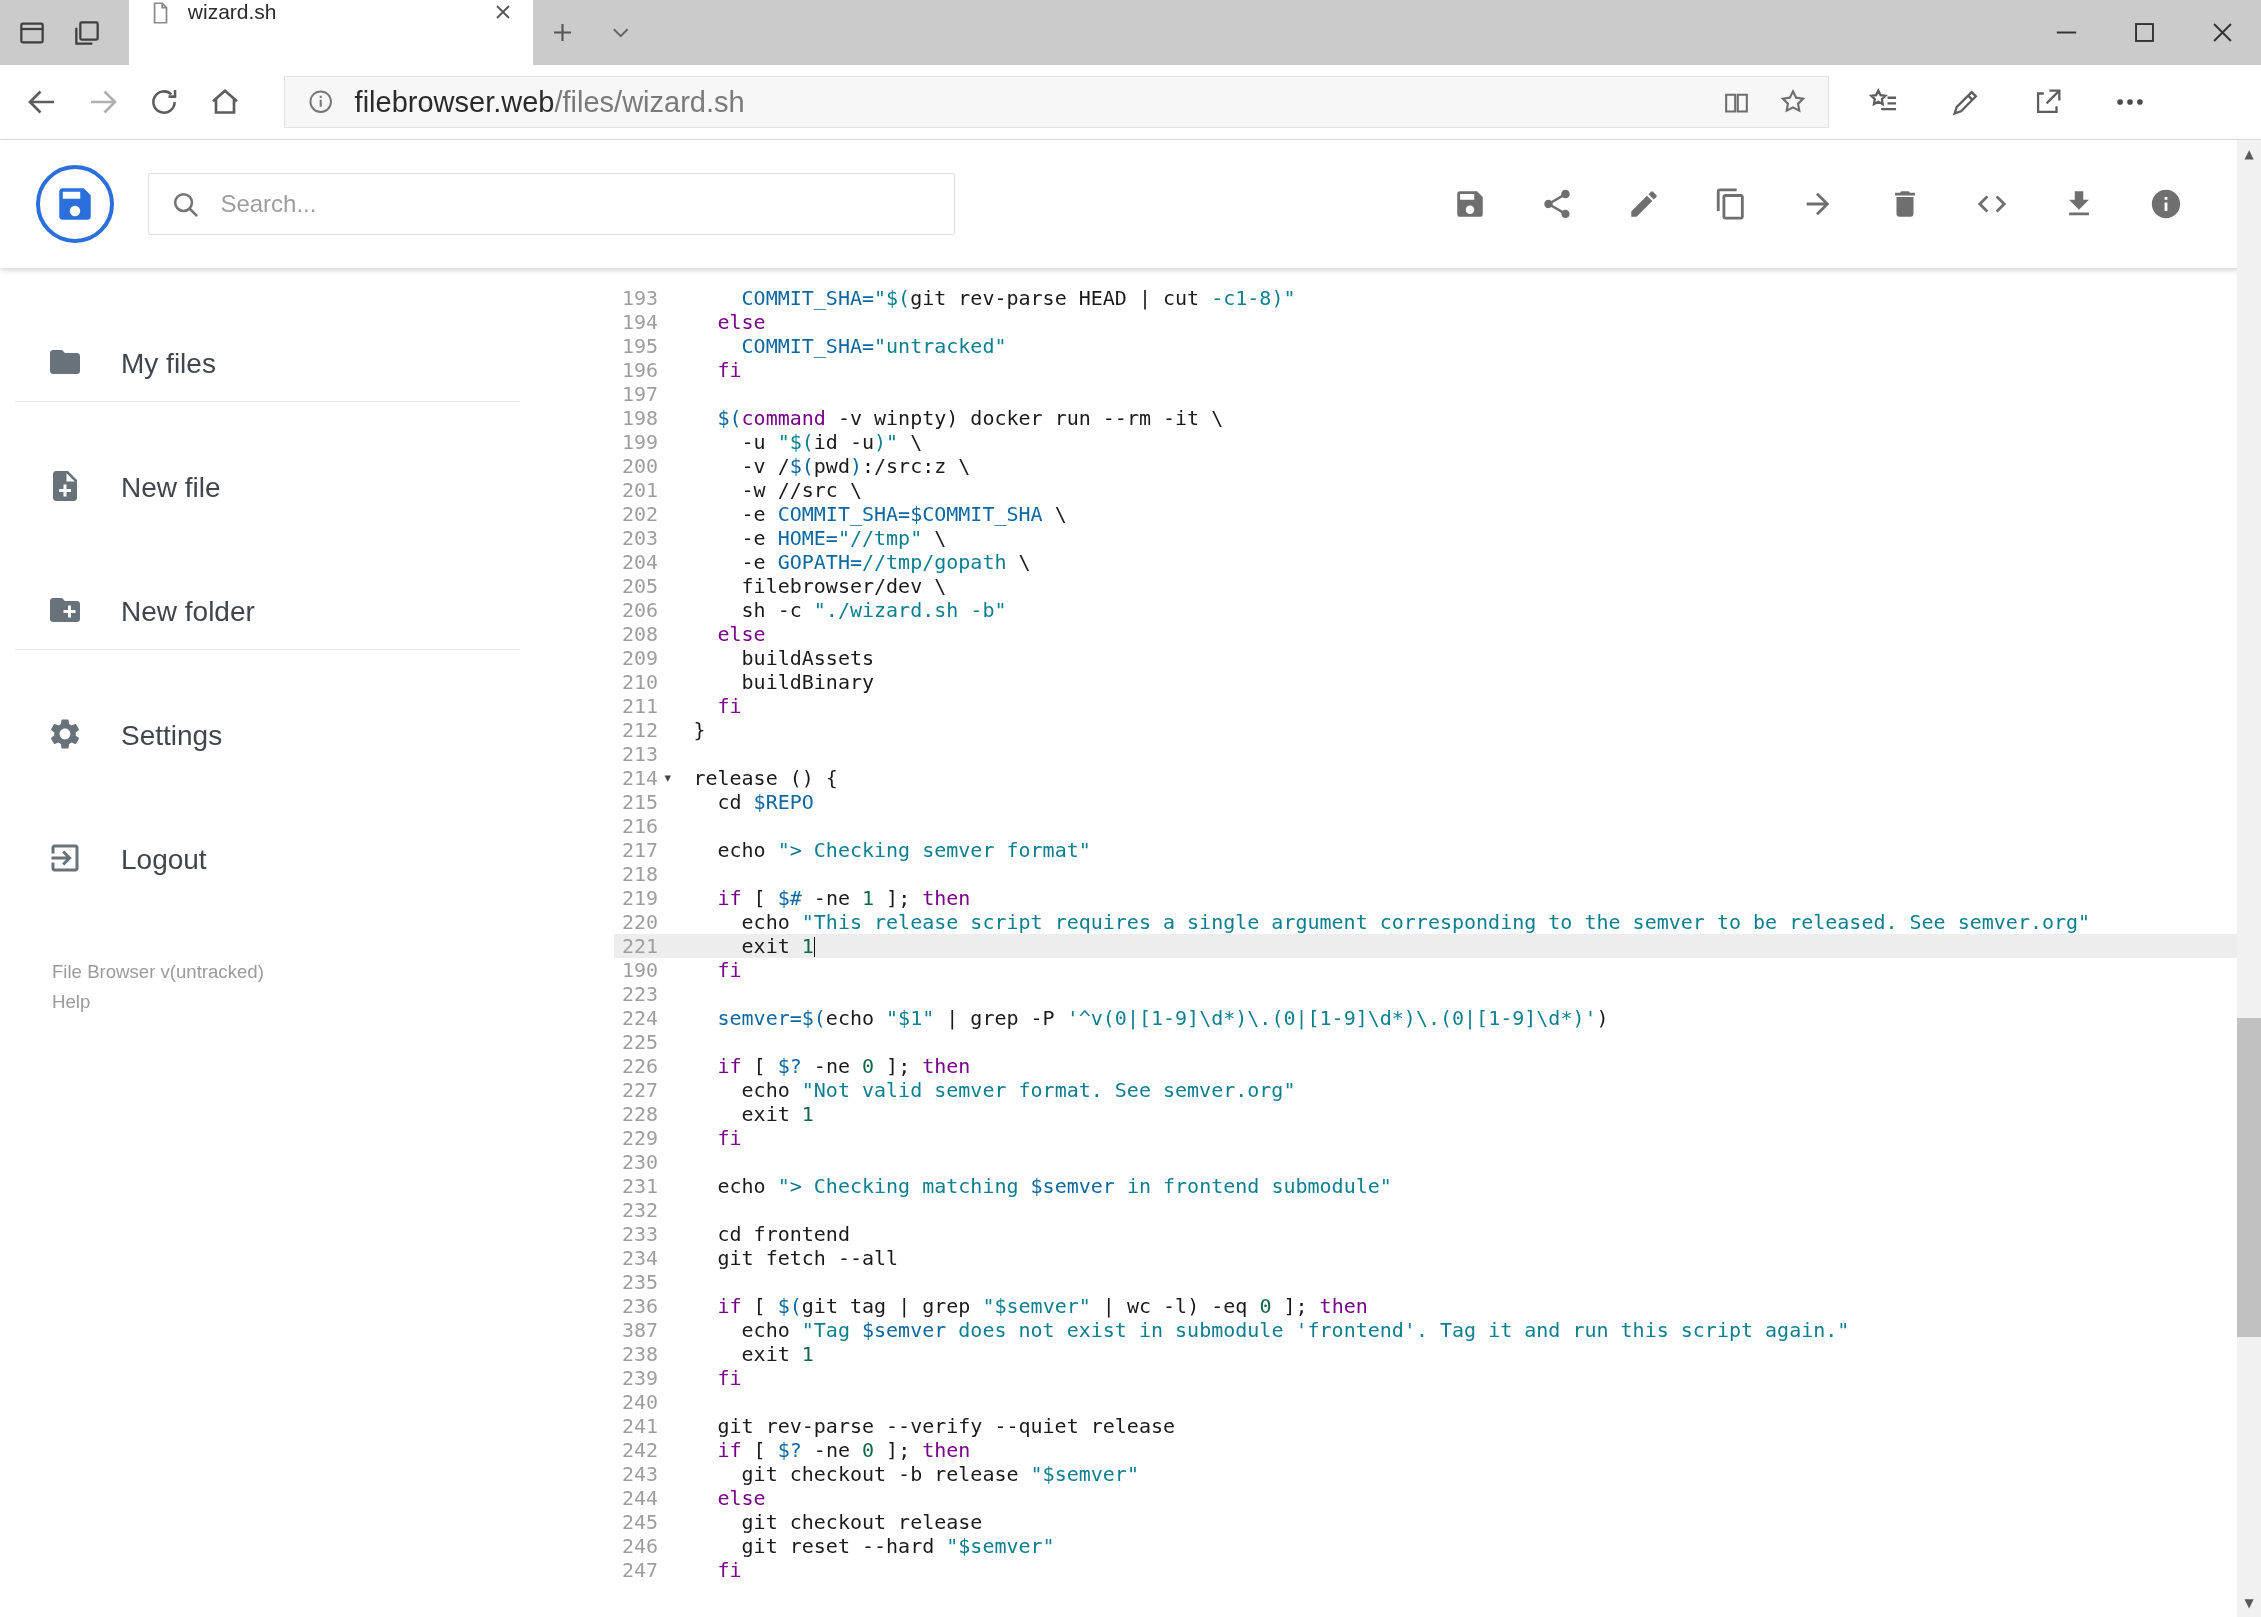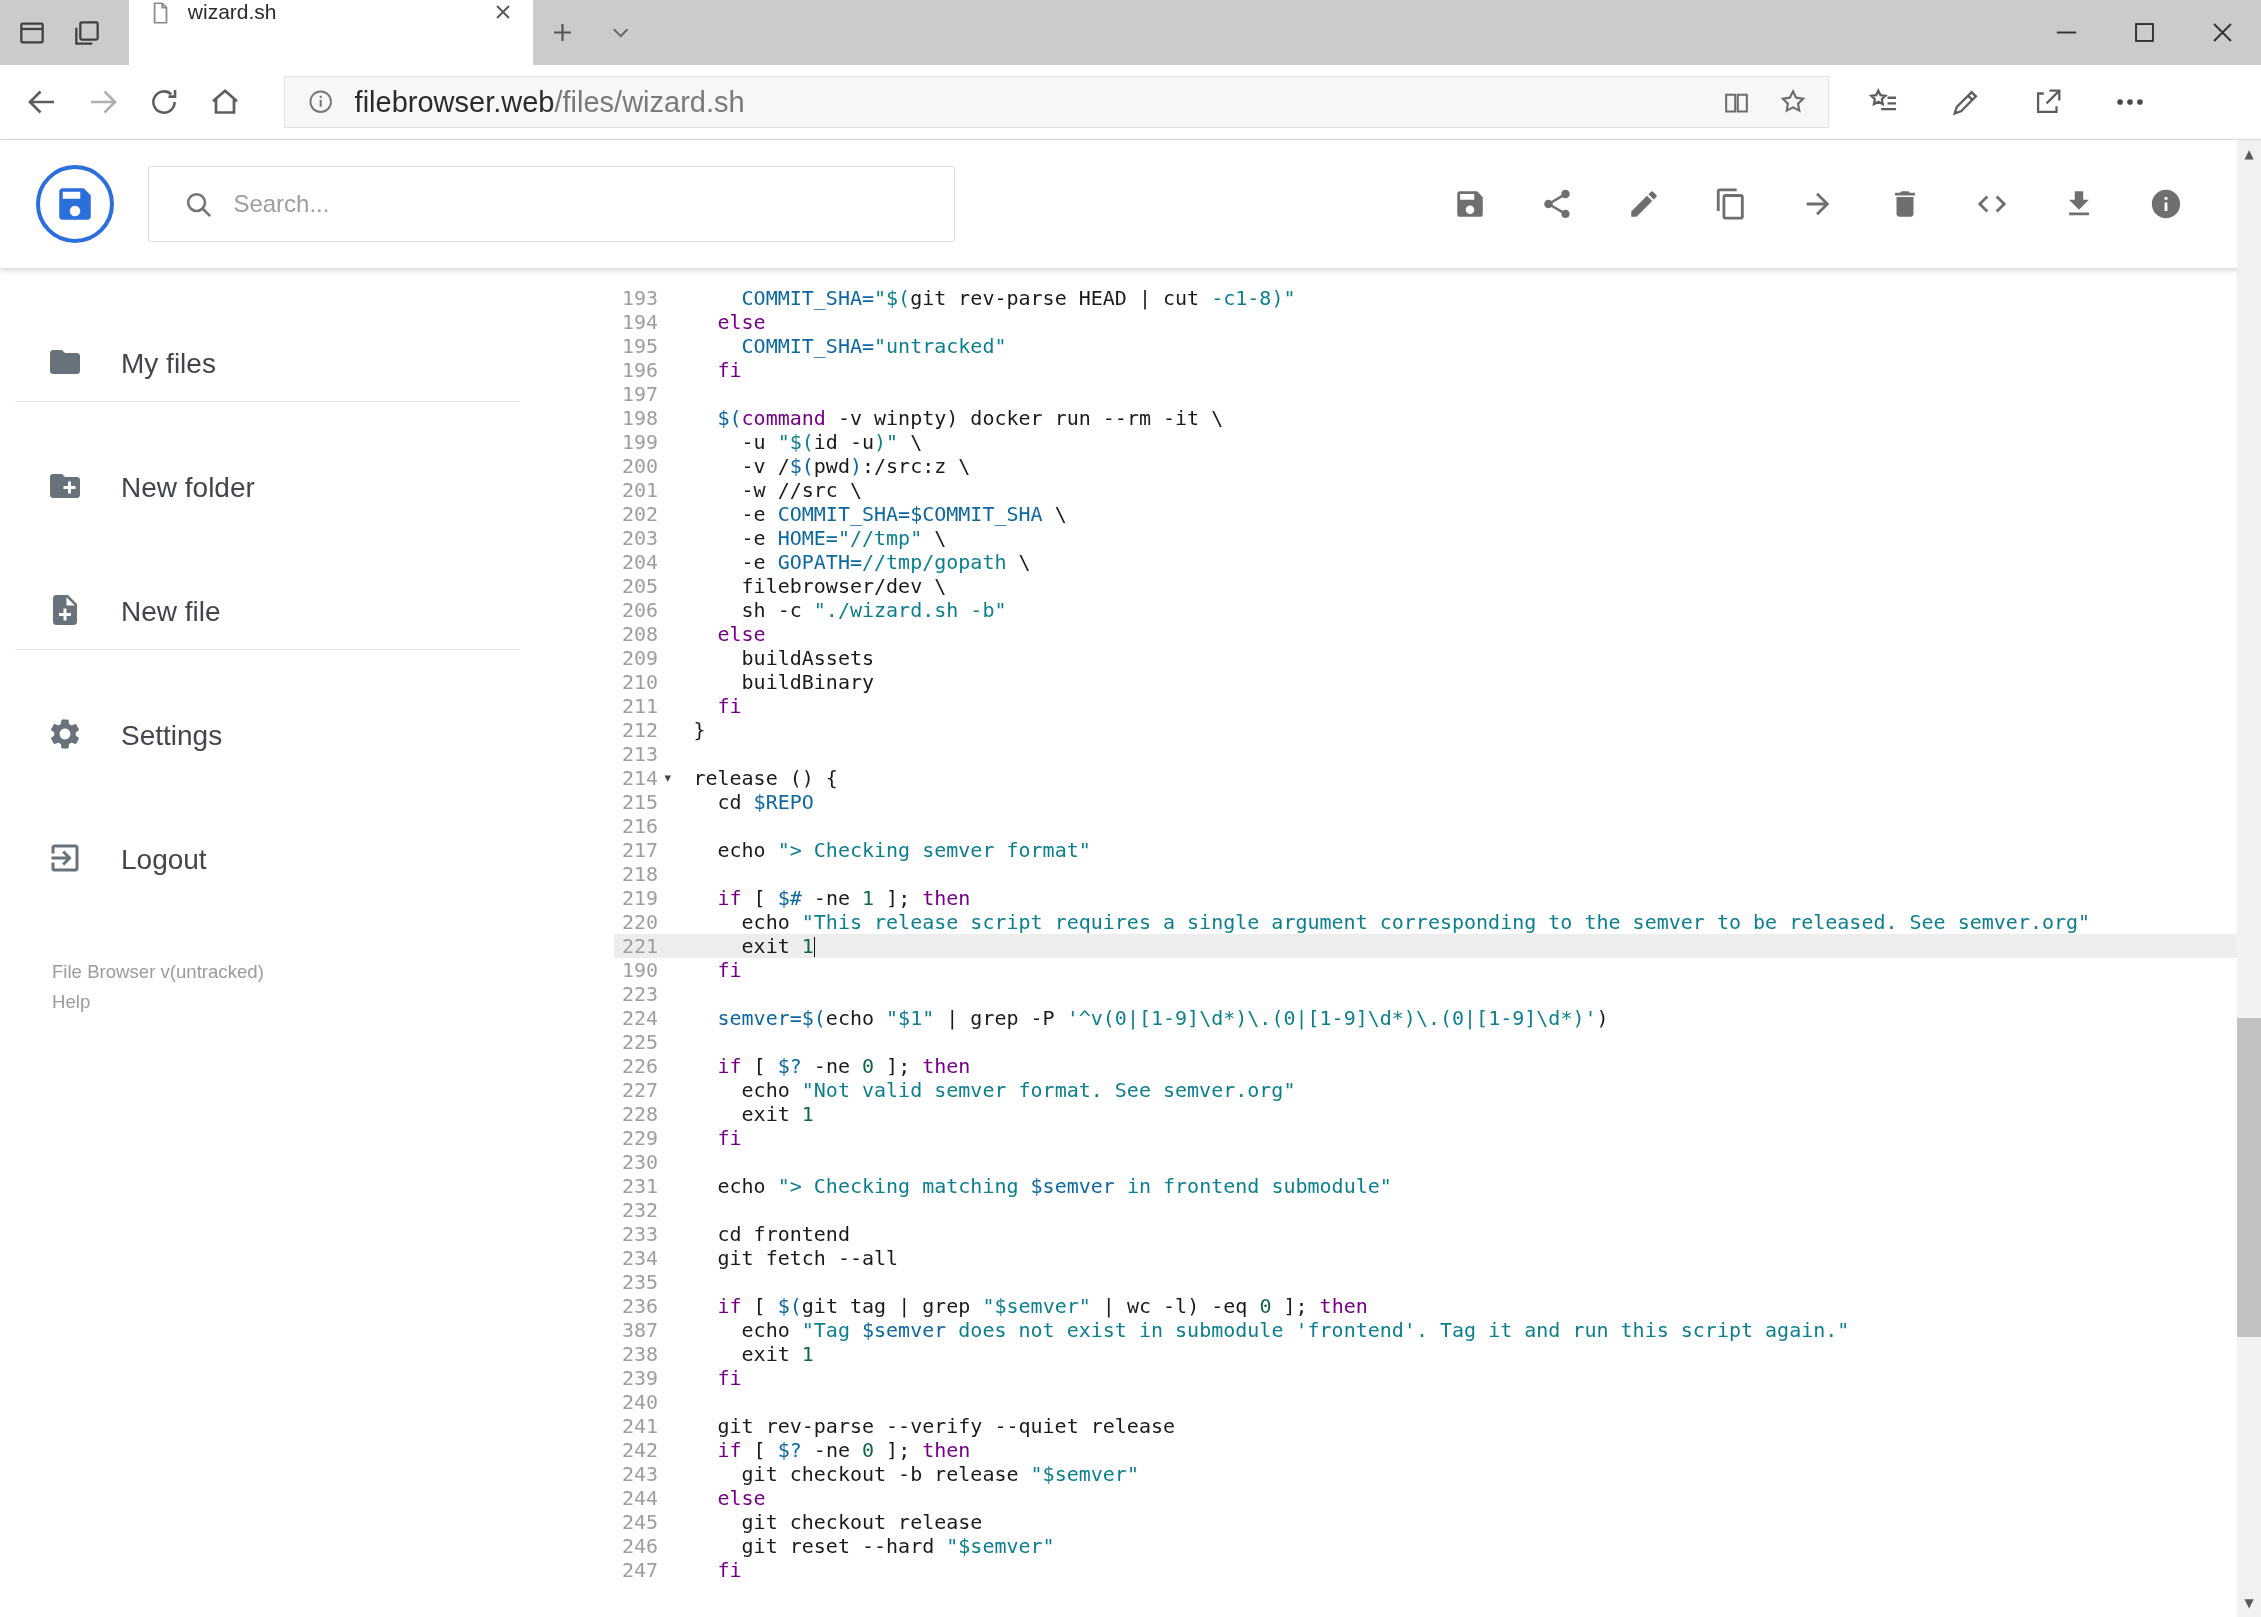--- a/index.html
+++ b/index.html
@@ -23,21 +23,21 @@
   .urltext{font-size:29px;white-space:nowrap}
   .url-domain{color:#2b2b2b}
   .url-path{color:#7a7a7a}
   .urlspacer{flex:1}
   .urlicon{width:45px;height:45px;display:flex;align-items:center;justify-content:center;flex:none}
   .nav-right{display:flex;align-items:center;margin-left:24px;gap:21px}
 
   
   .appheader{position:absolute;top:140px;left:0;width:100%;height:128px;background:#fff;display:flex;align-items:center;box-shadow:0 2.4px 5.7px rgba(0,0,0,.18);z-index:5}
   .logo{width:78px;height:78px;margin-left:36px;border-radius:50%;border:4.8px solid var(--c-logo_blue,#2a6fdb);background:#fff;display:flex;align-items:center;justify-content:center;flex:none}
-  .searchbox{margin-left:34px;width:807px;height:76px;border:0.8px solid #dcdcdc;border-radius:2.4px;background:#fff;display:flex;align-items:center;padding:0 34px;gap:19.4px}
+  .searchbox{margin-left:34px;width:807px;height:62px;border:0.8px solid #dcdcdc;border-radius:2.4px;background:#fff;display:flex;align-items:center;padding:0 21px;gap:19.4px}
   .searchbox input{flex:1;border:none;outline:none;background:transparent;font-size:24px;color:#444;font-family:"Liberation Sans",sans-serif}
   .searchbox input::placeholder{color:#9e9e9e}
   .toolbar{margin-left:auto;display:flex;gap:53px;padding-right:78px}
   .tbicon{width:34px;height:34px;display:flex;align-items:center;justify-content:center;cursor:pointer}
 
   
   .main{position:absolute;top:267px;left:0;right:0;bottom:0;display:flex;background:#fff}
   .sidebar{width:614px;flex:none;position:relative;padding-top:32px}
   .sb-item{height:81px;margin-bottom:43px;display:flex;align-items:flex-end;padding-left:47px;gap:38px;cursor:pointer}
   .sb-label{font-size:28px;color:#40464c}
@@ -275,29 +275,29 @@
     <div class="sidebar">
       <div class="sb-item">
         <svg class="sbicon" viewBox="0 0 24 24" fill="#68727a">
             <path d="M10 4H4c-1.1 0-1.99.9-1.99 2L2 18c0 1.1.9 2 2 2h16c1.1 0 2-.9 2-2V8c0-1.1-.9-2-2-2h-8l-2-2z"></path>
           </svg>
         <span class="sb-label">My files</span>
       </div>
       <div class="sb-divider"></div>
       <div class="sb-item">
         <svg class="sbicon" viewBox="0 0 24 24" fill="#68727a">
+            <path d="M14 2H6c-1.1 0-1.99.9-1.99 2L4 20c0 1.1.89 2 1.99 2H18c1.1 0 2-.9 2-2V8l-6-6zm2 14h-3v3h-2v-3H8v-2h3v-3h2v3h3v2zm-3-7V3.5L18.5 9H13z"></path>
+          </svg>
+        <span class="sb-label">New file</span>
+      </div>
+      <div class="sb-item">
+        <svg class="sbicon" viewBox="0 0 24 24" fill="#68727a">
             <path d="M20 6h-8l-2-2H4c-1.11 0-1.99.89-1.99 2L2 18c0 1.11.89 2 2 2h16c1.11 0 2-.89 2-2V8c0-1.11-.89-2-2-2zm-1 8h-3v3h-2v-3h-3v-2h3V9h2v3h3v2z"></path>
           </svg>
         <span class="sb-label">New folder</span>
-      </div>
-      <div class="sb-item">
-        <svg class="sbicon" viewBox="0 0 24 24" fill="#68727a">
-            <path d="M14 2H6c-1.1 0-1.99.9-1.99 2L4 20c0 1.1.89 2 1.99 2H18c1.1 0 2-.9 2-2V8l-6-6zm2 14h-3v3h-2v-3H8v-2h3v-3h2v3h3v2zm-3-7V3.5L18.5 9H13z"></path>
-          </svg>
-        <span class="sb-label">New file</span>
       </div>
       <div class="sb-divider"></div>
       <div class="sb-item">
         <svg class="sbicon" viewBox="0 0 24 24" fill="#68727a">
             <path d="M19.14 12.94c.04-.3.06-.61.06-.94 0-.32-.02-.64-.07-.94l2.03-1.58c.18-.14.23-.41.12-.61l-1.92-3.32c-.12-.22-.37-.29-.59-.22l-2.39.96c-.5-.38-1.03-.7-1.62-.94l-.36-2.54c-.04-.24-.24-.41-.48-.41h-3.84c-.24 0-.43.17-.47.41l-.36 2.54c-.59.24-1.13.57-1.62.94l-2.39-.96c-.22-.08-.47 0-.59.22L2.74 8.87c-.12.21-.08.47.12.61l2.03 1.58c-.05.3-.09.63-.09.94s.02.64.07.94l-2.03 1.58c-.18.14-.23.41-.12.61l1.92 3.32c.12.22.37.29.59.22l2.39-.96c.5.38 1.03.7 1.62.94l.36 2.54c.05.24.24.41.48.41h3.84c.24 0 .44-.17.47-.41l.36-2.54c.59-.24 1.13-.56 1.62-.94l2.39.96c.22.08.47 0 .59-.22l1.92-3.32c.12-.22.07-.47-.12-.61l-2.01-1.58zM12 15.6c-1.98 0-3.6-1.62-3.6-3.6s1.62-3.6 3.6-3.6 3.6 1.62 3.6 3.6-1.62 3.6-3.6 3.6z"></path>
           </svg>
         <span class="sb-label">Settings</span>
       </div>
       <div class="sb-item">
         <svg class="sbicon" viewBox="0 0 24 24" fill="#68727a">

